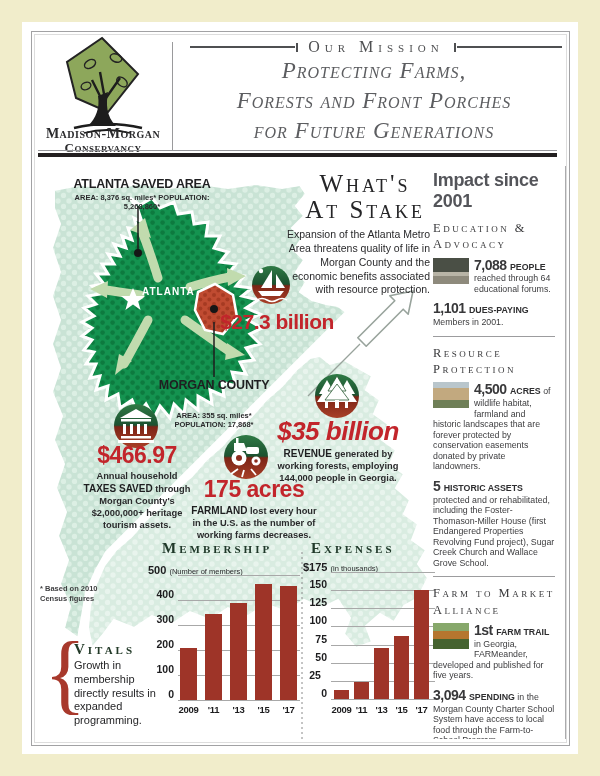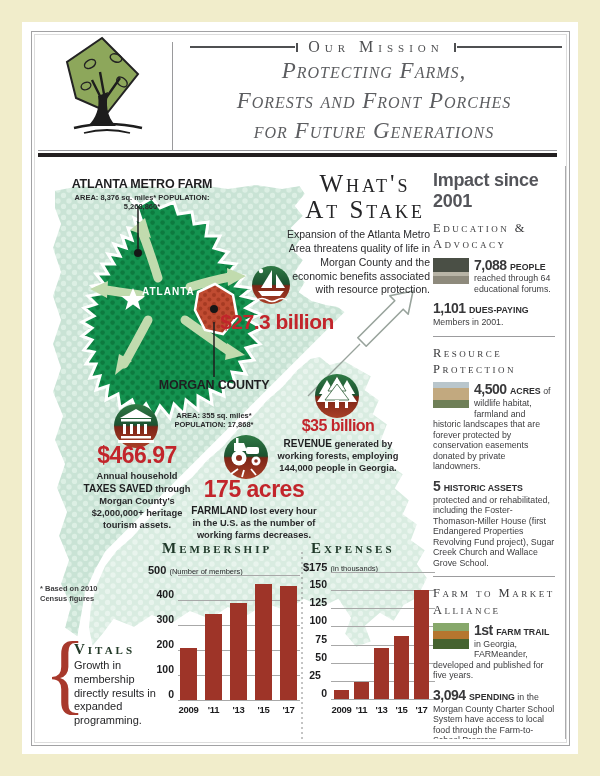--- a/index.html
+++ b/index.html
@@ -44,21 +44,21 @@
   
   .co{text-align:center;}
   .co-value{font-weight:700;color:#c2252b;letter-spacing:-.5px;line-height:1;}
   .co-text{font-size:9.3px;line-height:1.3;color:#2a2a2c;font-weight:700;margin-top:3px;}
   .co-bold{font-size:10px;color:#1e1e20;}
   #co-spending{left:212px;top:311px;width:130px;}
   #co-spending .co-value{font-size:21px;}
   #co-taxes{left:80px;top:444px;width:114px;}
   #co-taxes .co-value{font-size:23px;}
   #co-forests{left:273px;top:418px;width:130px;}
-  #co-forests .co-value{font-size:16px;}
+  #co-forests .co-value{font-size:26px;font-style:italic;}
   #co-farmland{left:190px;top:478px;width:128px;}
   #co-farmland .co-value{font-size:23px;}
 
   #footnote{left:40px;top:584px;width:70px;font-size:7.5px;font-weight:700;
             line-height:1.35;color:#3f3f41;}
 
   
   #vitals-brace{left:44px;top:630px;font-family:"Liberation Serif",serif;font-size:88px;
                 line-height:88px;color:#a8392c;}
   #vitals-title{left:74px;top:641px;font-family:"Liberation Serif",serif;font-variant:small-caps;
@@ -107,20 +107,24 @@
     <polygon points="42,4 78,40 48,78 16,64 7,28" fill="#8da75b" stroke="#232323" stroke-width="2"></polygon>
     <ellipse cx="30" cy="30" rx="6" ry="4" fill="none" stroke="#232323" stroke-width="1.4" transform="rotate(-30 30 30)"></ellipse>
     <ellipse cx="56" cy="24" rx="6" ry="4" fill="none" stroke="#232323" stroke-width="1.4" transform="rotate(20 56 24)"></ellipse>
     <ellipse cx="62" cy="48" rx="6" ry="4" fill="none" stroke="#232323" stroke-width="1.4" transform="rotate(40 62 48)"></ellipse>
     <ellipse cx="26" cy="52" rx="5" ry="3.5" fill="none" stroke="#232323" stroke-width="1.4" transform="rotate(-20 26 52)"></ellipse>
     <path d="M38,62 C40,74 36,84 28,92 L56,92 C46,82 46,70 48,58 Z" fill="#1d1d1d"></path>
     <path d="M42,66 L32,46 M46,64 L60,44 M44,60 L40,38" stroke="#1d1d1d" stroke-width="2.4" fill="none"></path>
     <path d="M14,94 Q47,86 82,94" stroke="#1d1d1d" stroke-width="2.6" fill="none"></path>
     <path d="M24,99 Q47,93 70,99" stroke="#1d1d1d" stroke-width="1.8" fill="none"></path>
   </svg>
+  <div class="abs" id="logo-text">
+    <div id="logo-line1">Madison-Morgan</div>
+    <div id="logo-line2">Conservancy</div>
+  </div>
   <div class="abs" id="logo-divider"></div>
 
   <div class="abs" id="mission-row">
     <span class="mission-rule"></span>
     <span class="mission-tick"></span>
     <span id="mission-label">Our Mission</span>
     <span class="mission-tick"></span>
     <span class="mission-rule"></span>
   </div>
   <div class="abs" id="mission-lines">
@@ -263,21 +267,21 @@
       <circle cx="256" cy="461" r="1.8" fill="#8d2b1e"></circle>
       <g stroke="#ffffff" stroke-width="1.8">
         <line x1="238" y1="469" x2="231" y2="474"></line>
         <line x1="244" y1="470" x2="242" y2="477"></line>
         <line x1="251" y1="469" x2="256" y2="475"></line>
       </g>
     </g>
   </svg>
 
   <div class="abs" id="metro-label">
-    <div class="map-title">ATLANTA METRO FARM</div>
+    <div class="map-title">ATLANTA SAVED AREA</div>
     <div class="map-stats">AREA: 8,376 sq. miles*   POPULATION: 5,268,860*</div>
   </div>
   <div class="abs" id="atlanta-label">ATLANTA</div>
   <div class="abs" id="morgan-label">
     <div class="map-title">MORGAN COUNTY</div>
     <div class="map-stats" style="margin-top:19px">AREA: 355 sq. miles*</div>
     <div class="map-stats" style="margin-top:0">POPULATION: 17,868*</div>
   </div>
 
   <div class="abs" id="stake-title">

